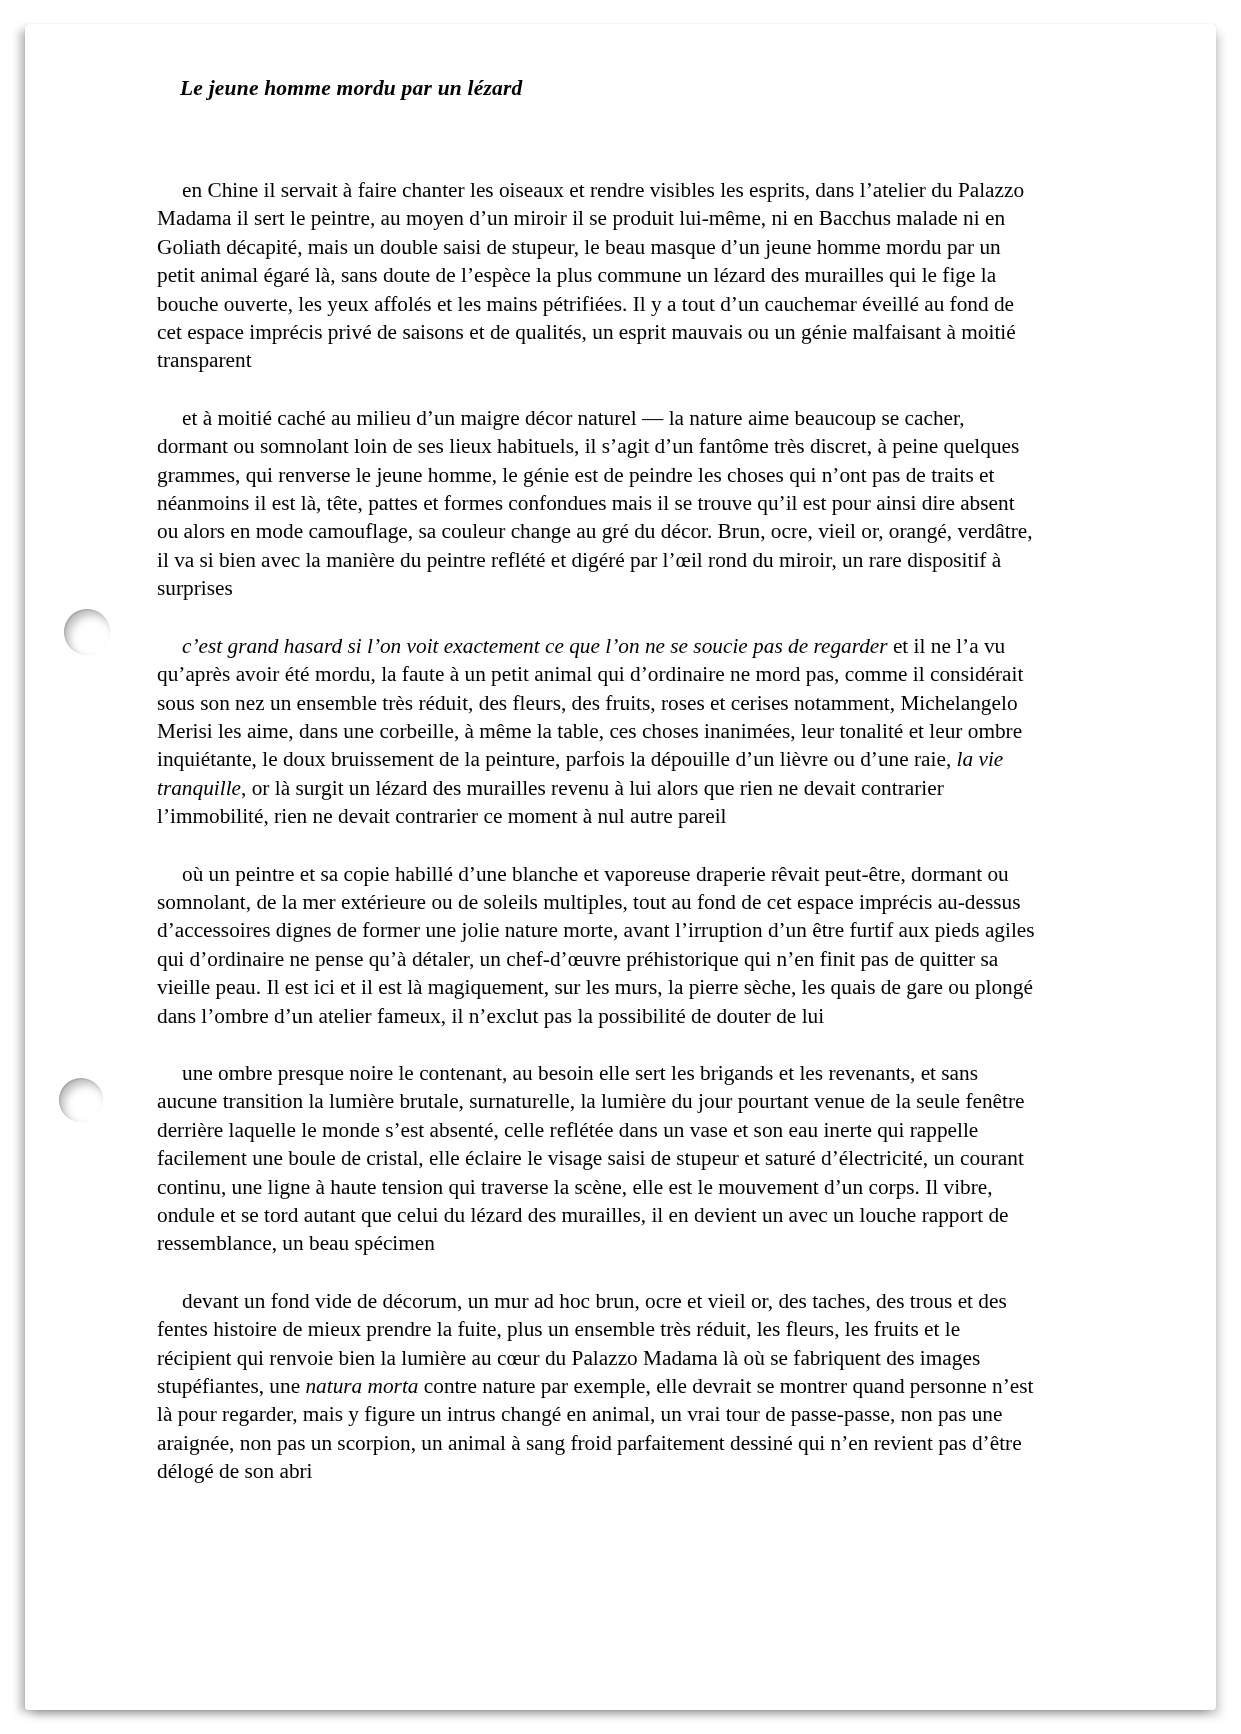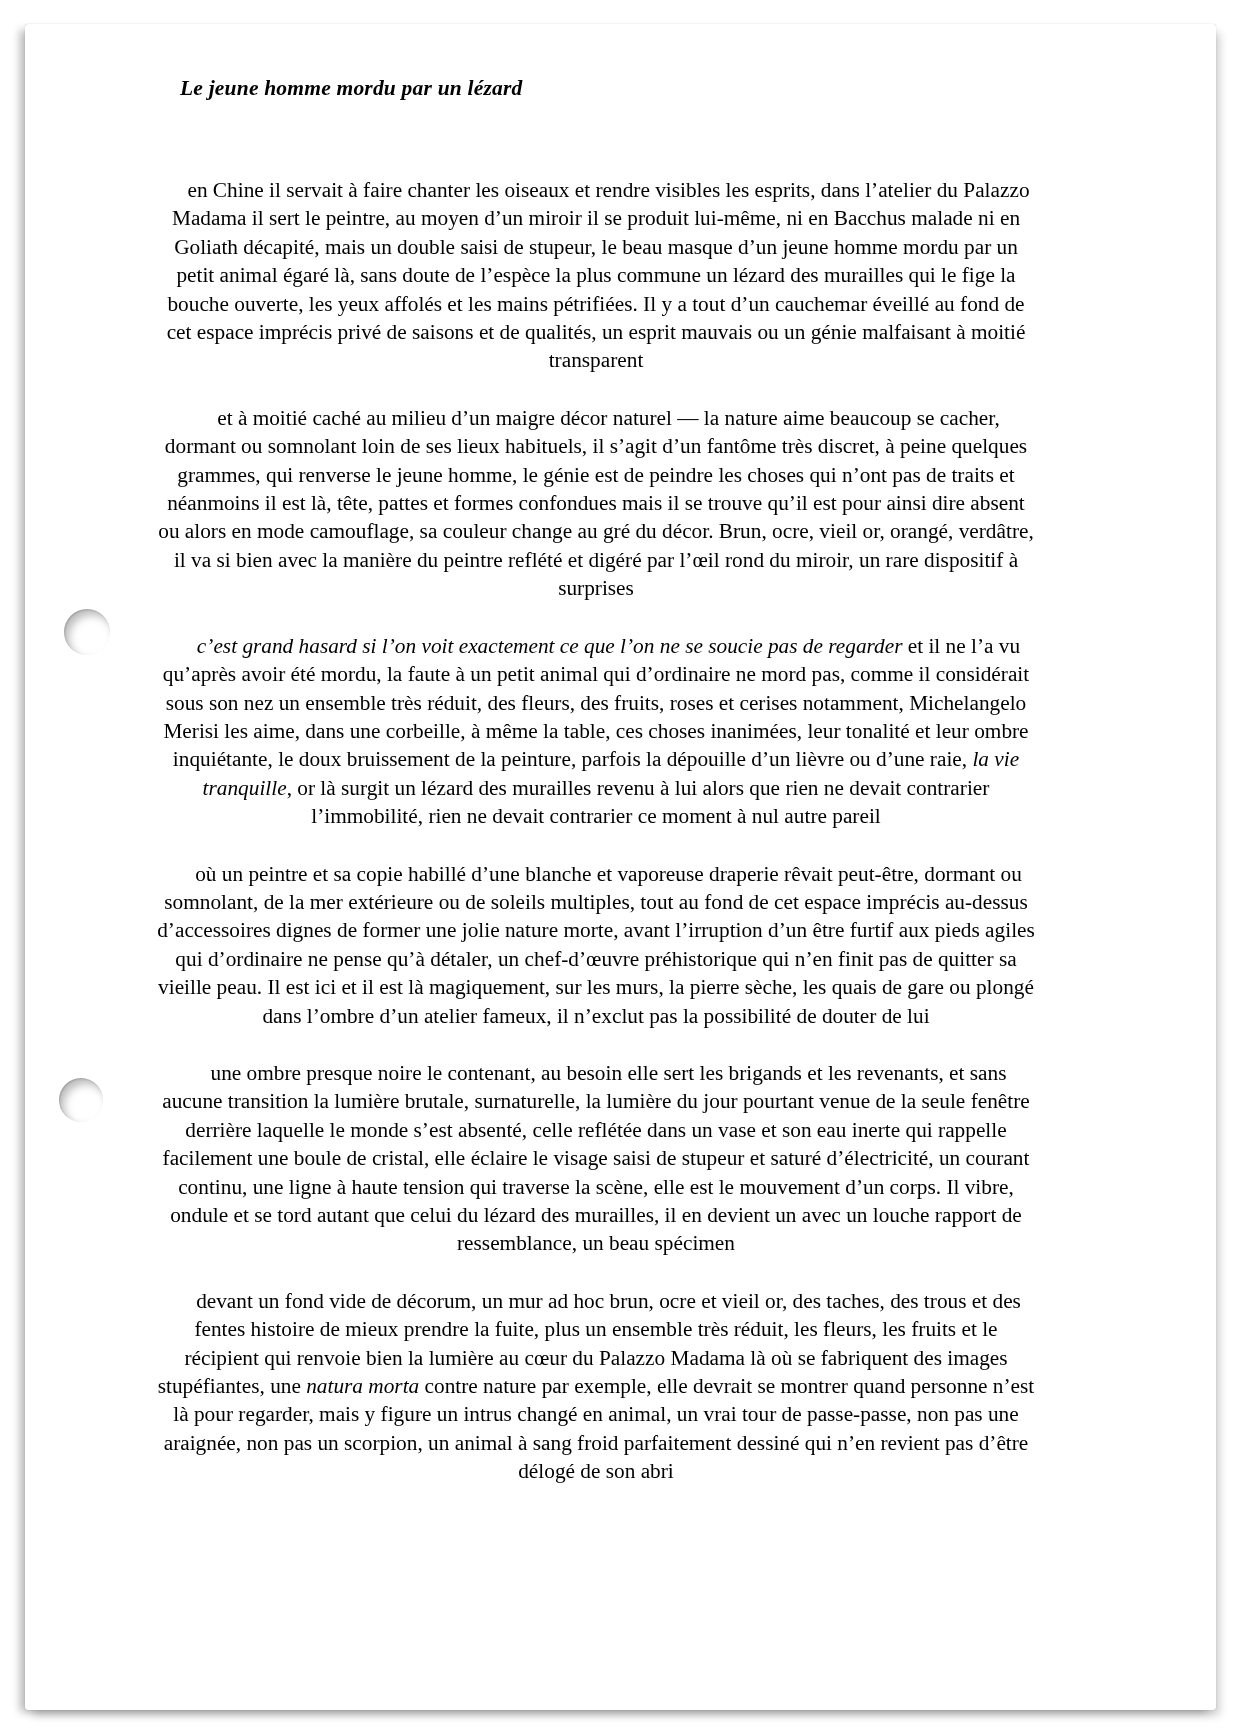--- a/index.html
+++ b/index.html
@@ -59,21 +59,21 @@
     letter-spacing: 0.2px;
     white-space: nowrap;
   }
   .doc-body {
     position: absolute;
     left: 132px;
     top: 152px;
     width: 878px;
     font-size: 21.3px;
     line-height: 28.4px;
-    text-align: center;
+    text-align: left;
   }
   .doc-body p {
     margin: 0 0 29px 0;
     text-indent: 25px;
   }
   .doc-body em {
   }
 </style>
 </head>
 <body>

